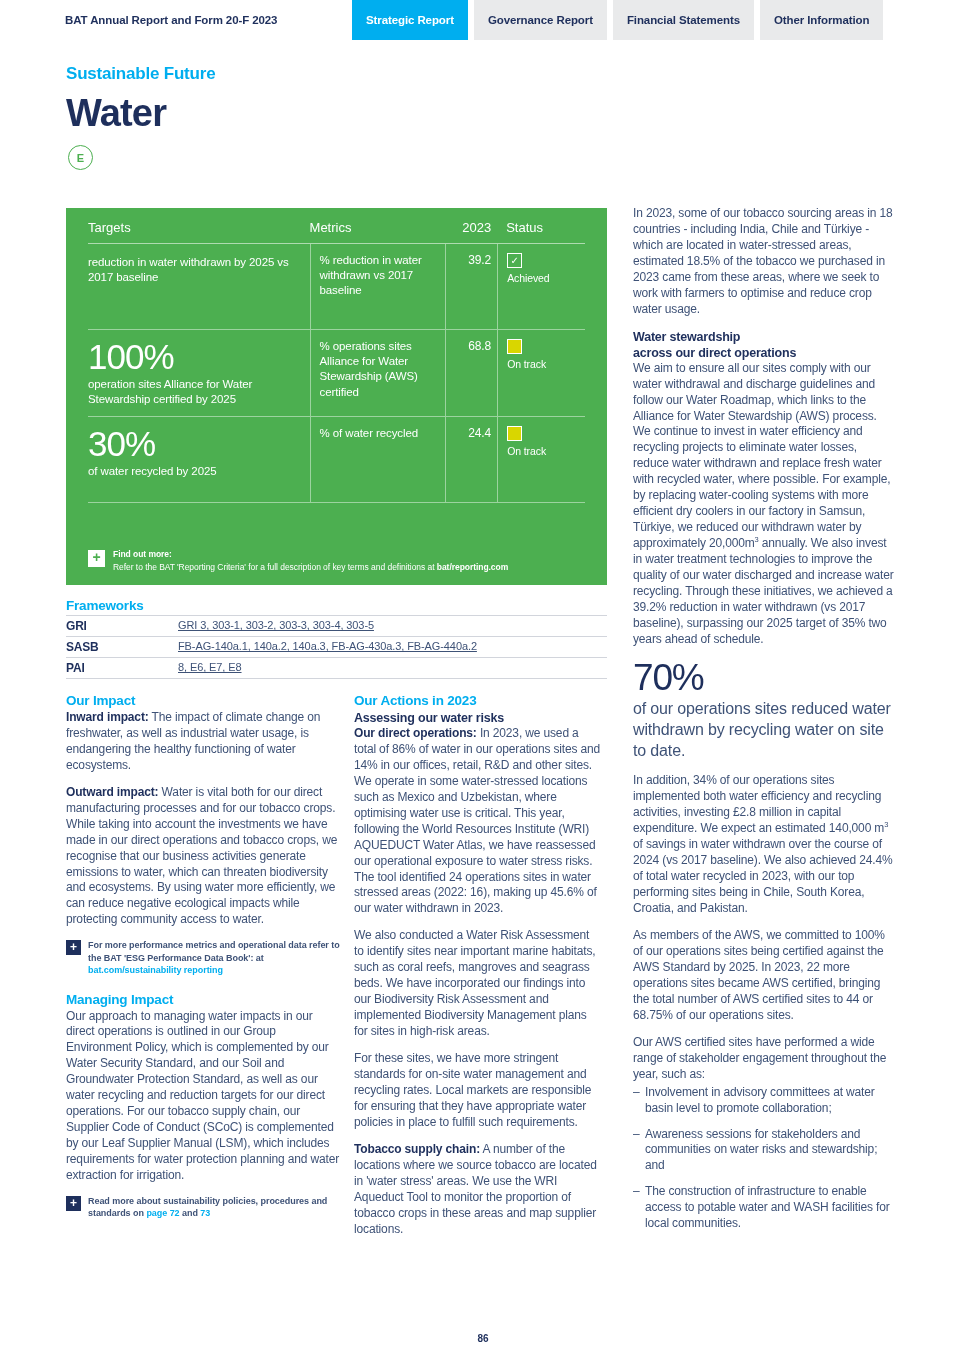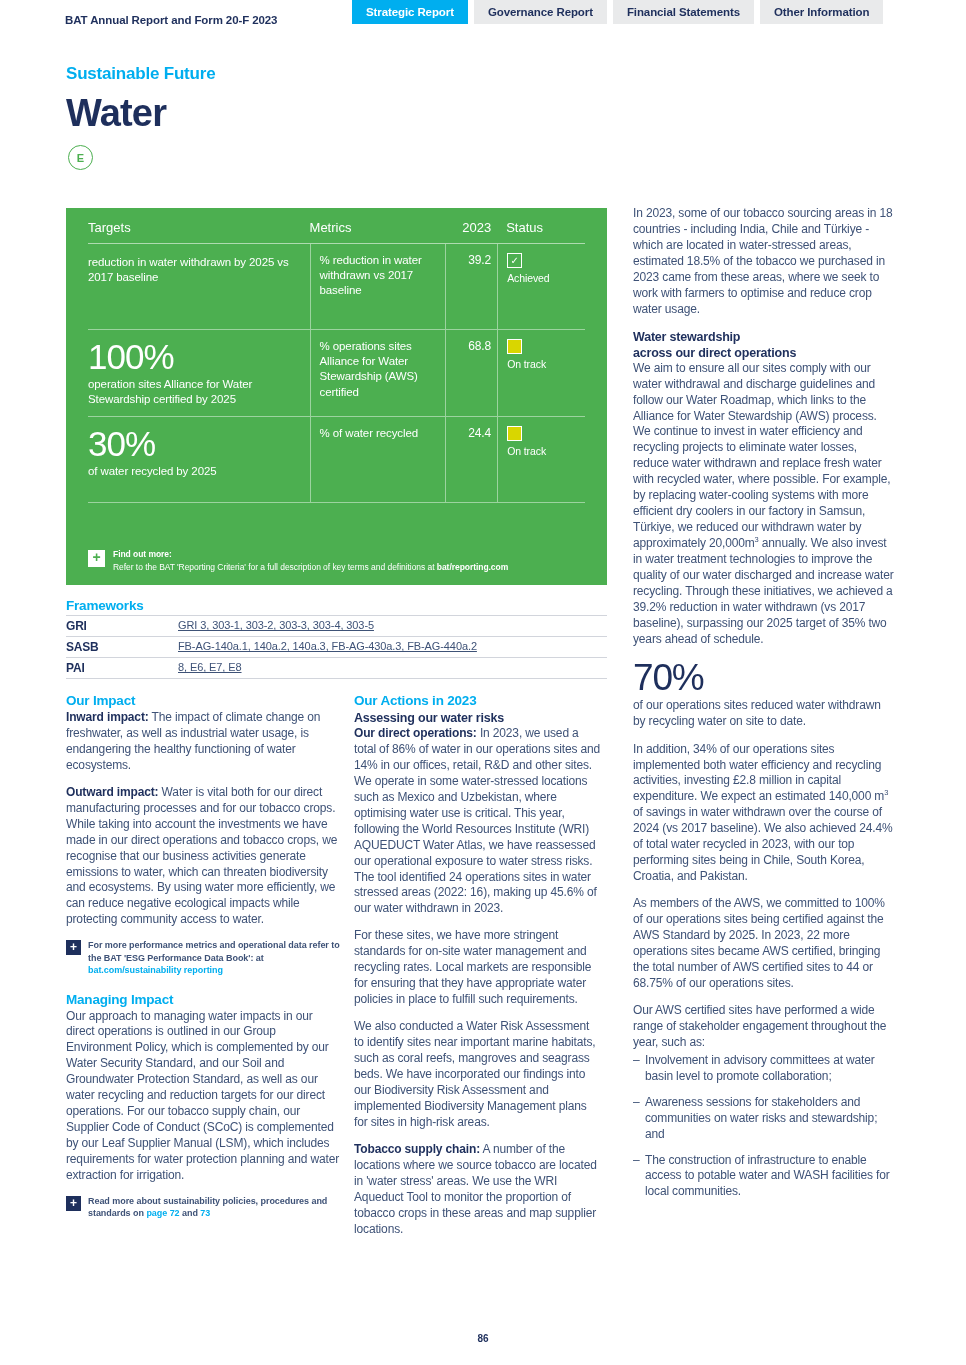--- a/index.html
+++ b/index.html
@@ -13,21 +13,21 @@
   .page { position: relative; width: 966px; height: 1365px; }
 
   
   .header { position: absolute; top: 0; left: 0; width: 966px; height: 40px; }
   .doc-title {
     position: absolute; left: 65px; top: 14px;
     font-size: 11.5px; font-weight: bold; color: #1e2f5c; letter-spacing: -0.1px;
   }
   .tabs { position: absolute; left: 352px; top: 0; display: flex; gap: 6px; }
   .tab {
-    height: 24px; display: flex; align-items: center; justify-content: center;
+    height: 40px; display: flex; align-items: center; justify-content: center;
     font-size: 11.5px; font-weight: bold; letter-spacing: -0.1px;
     background: #e9eaeb; color: #1e2f5c; padding: 0 14px; white-space: nowrap;
   }
   .tab.active { background: #00aeef; color: #ffffff; }
 
   
   .kicker {
     position: absolute; left: 66px; top: 64px;
     font-size: 17px; font-weight: bold; color: #00aeef; letter-spacing: -0.2px;
   }
@@ -135,21 +135,21 @@
 
   .bullets { margin-top: 2px; }
   .bullet { display: flex; margin-bottom: 10px; }
   .bullet .dash { width: 12px; flex: 0 0 auto; }
   .bullet .btxt { flex: 1; }
 
   .big-stat {
     font-size: 37px; font-weight: 300; color: #1e2f5c;
     line-height: 1.05; letter-spacing: -1.2px; margin-top: 10px;
   }
-  .big-stat-sub { font-size: 12px; line-height: 1.33; color: #3e5277; margin-bottom: 12px; letter-spacing: -0.15px;}
+  .big-stat-sub { font-size: 16px; line-height: 1.33; color: #3e5277; margin-bottom: 12px; letter-spacing: -0.15px;}
 
   .pagenum {
     position: absolute; left: 0; top: 1333px; width: 966px; text-align: center;
     font-size: 10px; font-weight: bold; color: #1e2f5c;
   }
 </style>
 </head>
 <body>
 
 <div class="page">
@@ -276,22 +276,22 @@
       </div>
     </div>
   </div>
 
   <div class="col col2">
     <div class="sec-head">Our Actions in 2023</div>
     <div class="sub-head">Assessing our water risks</div>
     <p class="body">
       <span class="bold">Our direct operations:</span><span> In 2023, we used a total of 86% of water in our operations sites and 14% in our offices, retail, R&amp;D and other sites. We operate in some water-stressed locations such as Mexico and Uzbekistan, where optimising water use is critical. This year, following the World Resources Institute (WRI) AQUEDUCT Water Atlas, we have reassessed our operational exposure to water stress risks. The tool identified 24 operations sites in water stressed areas (2022: 16), making up 45.6% of our water withdrawn in 2023.</span>
     </p>
+    <p class="body">We also conducted a Water Risk Assessment to identify sites near important marine habitats, such as coral reefs, mangroves and seagrass beds. We have incorporated our findings into our Biodiversity Risk Assessment and implemented Biodiversity Management plans for sites in high-risk areas.</p>
     <p class="body">For these sites, we have more stringent standards for on-site water management and recycling rates. Local markets are responsible for ensuring that they have appropriate water policies in place to fulfill such requirements.</p>
-    <p class="body">We also conducted a Water Risk Assessment to identify sites near important marine habitats, such as coral reefs, mangroves and seagrass beds. We have incorporated our findings into our Biodiversity Risk Assessment and implemented Biodiversity Management plans for sites in high-risk areas.</p>
     <p class="body">
       <span class="bold">Tobacco supply chain:</span><span> A number of the locations where we source tobacco are located in 'water stress' areas. We use the WRI Aqueduct Tool to monitor the proportion of tobacco crops in these areas and map supplier locations.</span>
     </p>
   </div>
 
   <div class="col col3">
     <p class="body">In 2023, some of our tobacco sourcing areas in 18 countries - including India, Chile and Türkiye - which are located in water-stressed areas, estimated 18.5% of the tobacco we purchased in 2023 came from these areas, where we seek to work with farmers to optimise and reduce crop water usage.</p>
     <div class="sub-head">
       <span>Water stewardship</span><br>
       <span>across our direct operations</span>

